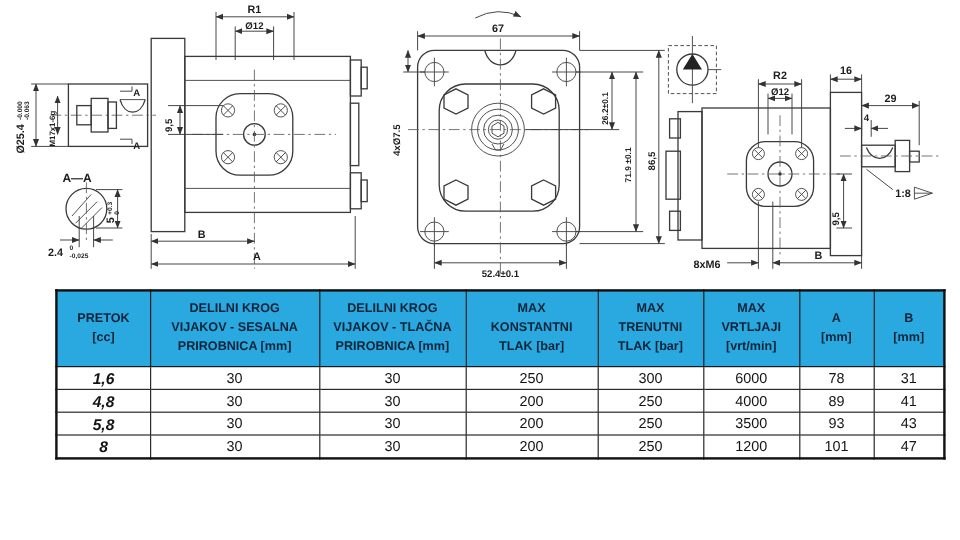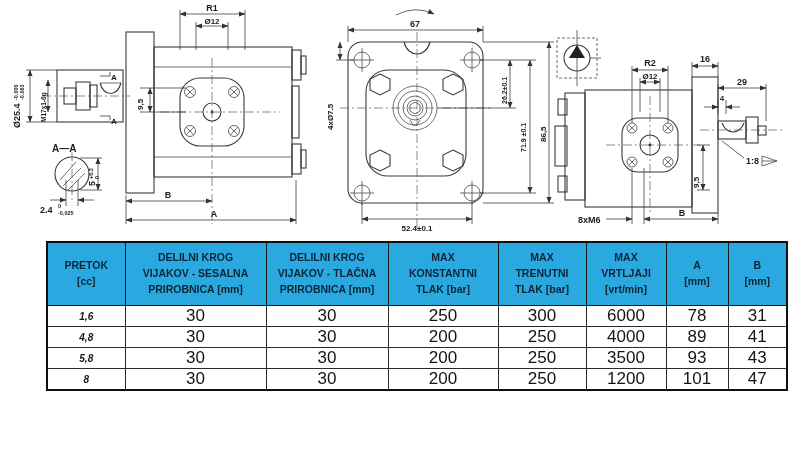--- a/index.html
+++ b/index.html
@@ -14,23 +14,23 @@
   text.dt{fill:#1d1d1d;font-family:"Liberation Sans",sans-serif;font-weight:bold;}
   .f9{font-size:9px;} .f8{font-size:8px;} .f7{font-size:7px;} .f10{font-size:10px;}
   .f5{font-size:5.5px;font-weight:normal;}
 
   
   table.spec{position:absolute;left:30px;top:241px;width:740px;border-collapse:collapse;
              table-layout:fixed;border:2px solid #111;margin-left:16px;}
   table.spec th{background:#2aa9e0;color:#0d2438;font-size:10.5px;font-weight:bold;
                 line-height:1.5;white-space:pre-line;text-align:center;vertical-align:middle;
                 border:1px solid #17181a;height:62px;padding:0 1px;}
-  table.spec td{font-size:17px;color:#141414;text-align:center;vertical-align:middle;
+  table.spec td{font-size:12px;color:#141414;text-align:center;vertical-align:middle;
                 border:1px solid #2a2a2a;height:18px;padding:0;background:#fff;}
-  table.spec td.flow{font-style:italic;font-weight:bold;font-size:10px;}
+  table.spec td.flow{font-style:italic;font-weight:bold;font-size:13px;}
 </style>
 </head>
 <body>
 
 <div class="screen">
 
 <svg class="drawing" viewBox="0 0 800 240">
   <defs>
     <marker id="ar" markerWidth="8" markerHeight="8" viewBox="0 0 10 10" refX="9.5" refY="5" orient="auto-start-reverse">
       <path d="M0,1 L10,5 L0,9 z" fill="#333"></path>

